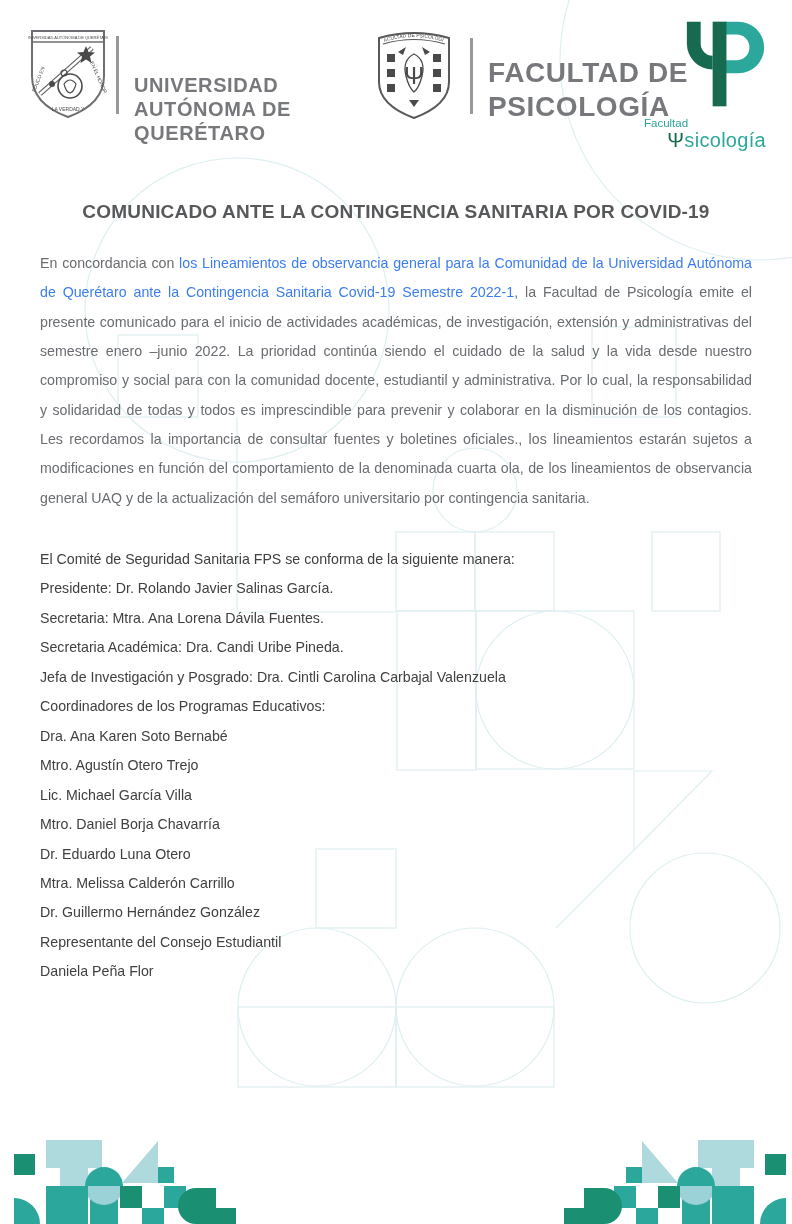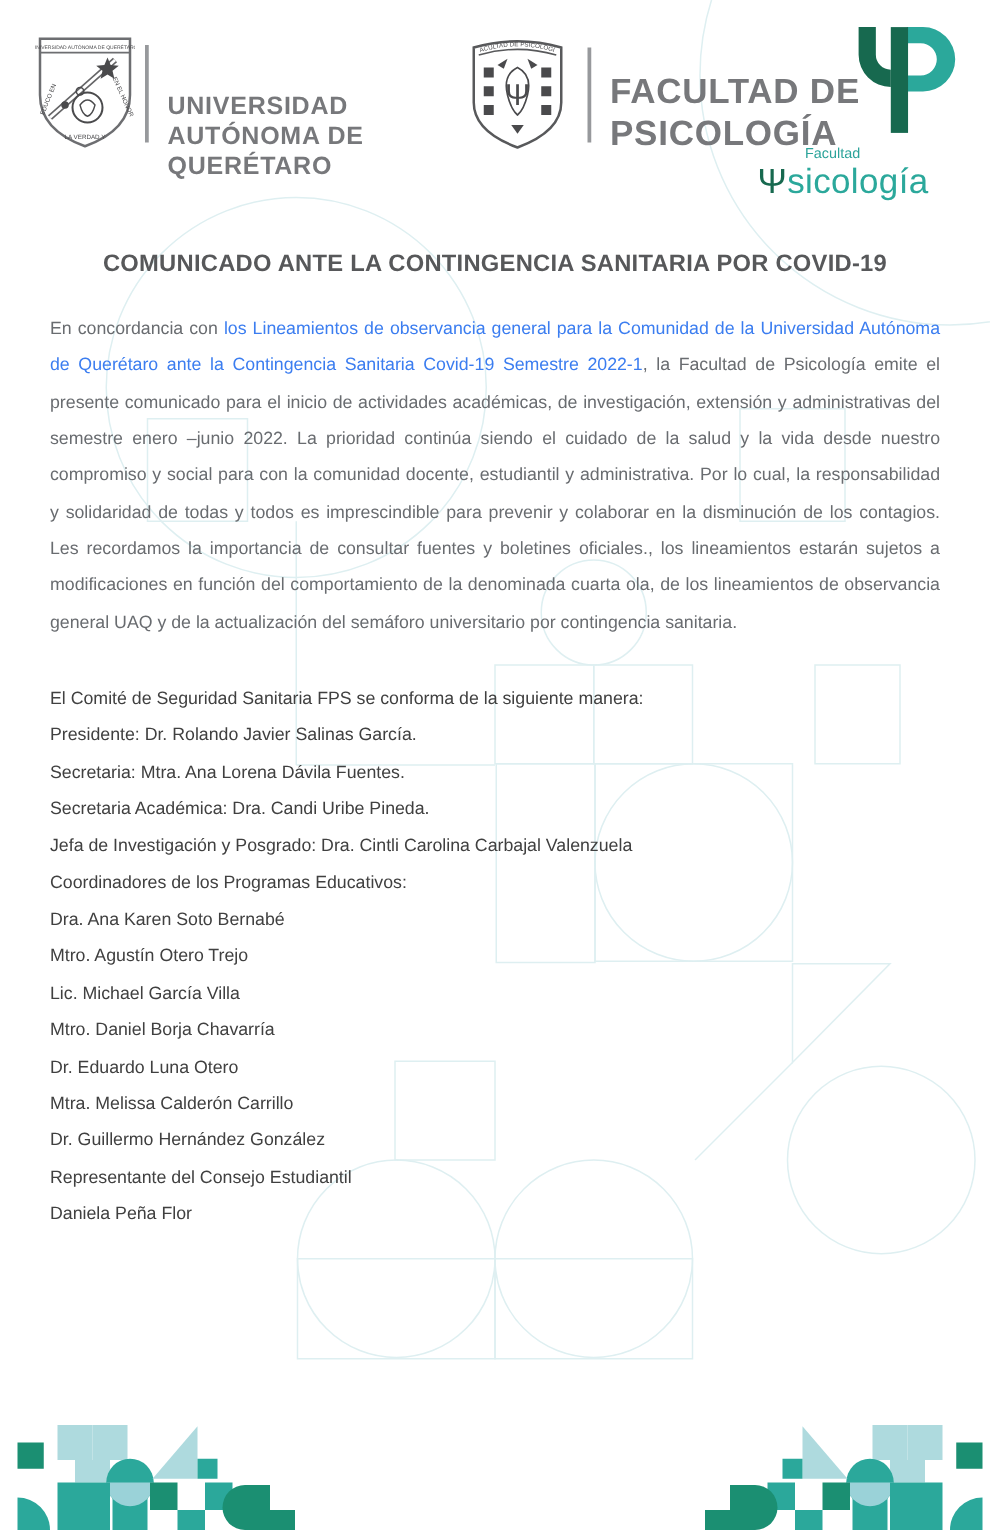--- a/index.html
+++ b/index.html
@@ -17,21 +17,21 @@
     letter-spacing:.6px;line-height:1.2;font-weight:700;margin-top:31px;
   }
   .fac-wordmark{
     position:absolute;left:488px;top:56px;color:#77787b;font-size:28px;
     letter-spacing:.6px;line-height:1.2;font-weight:700;
   }
   .brand-facultad{
     position:absolute;right:28px;top:117px;color:#2ba39a;font-size:11.5px;text-align:left;width:120px;
   }
   .brand-psicologia{
-    position:absolute;right:26px;top:129px;color:#2ba89b;font-size:28px;width:160px;letter-spacing:.3px;
+    position:absolute;right:26px;top:129px;color:#2ba89b;font-size:20px;text-align:right;width:160px;letter-spacing:.3px;
   }
   .brand-psicologia .psi{color:#17694f;font-weight:500;}
   
   .doc-title{
     position:absolute;left:40px;right:40px;top:201px;text-align:center;
     color:#57585a;font-size:19px;font-weight:700;letter-spacing:.2px;
   }
   .doc-subtitle{
     position:absolute;left:40px;right:40px;top:217px;text-align:center;
     color:#57585a;font-size:16px;font-weight:700;letter-spacing:.2px;

